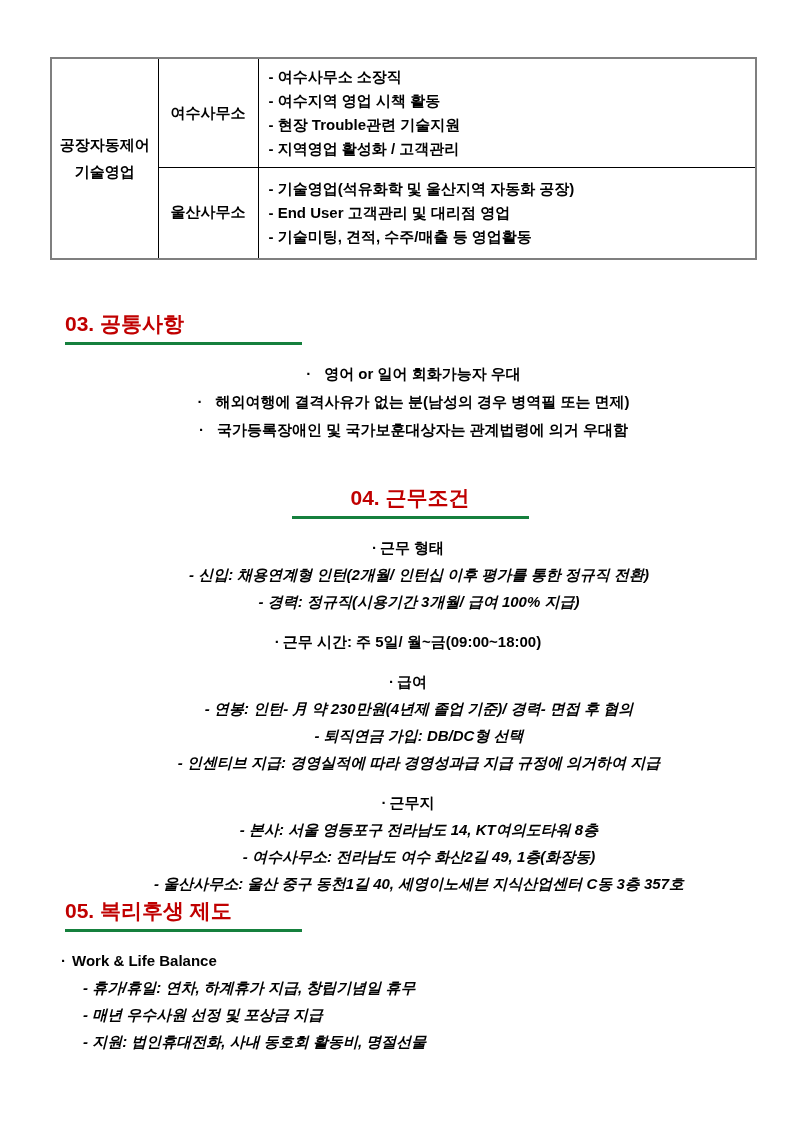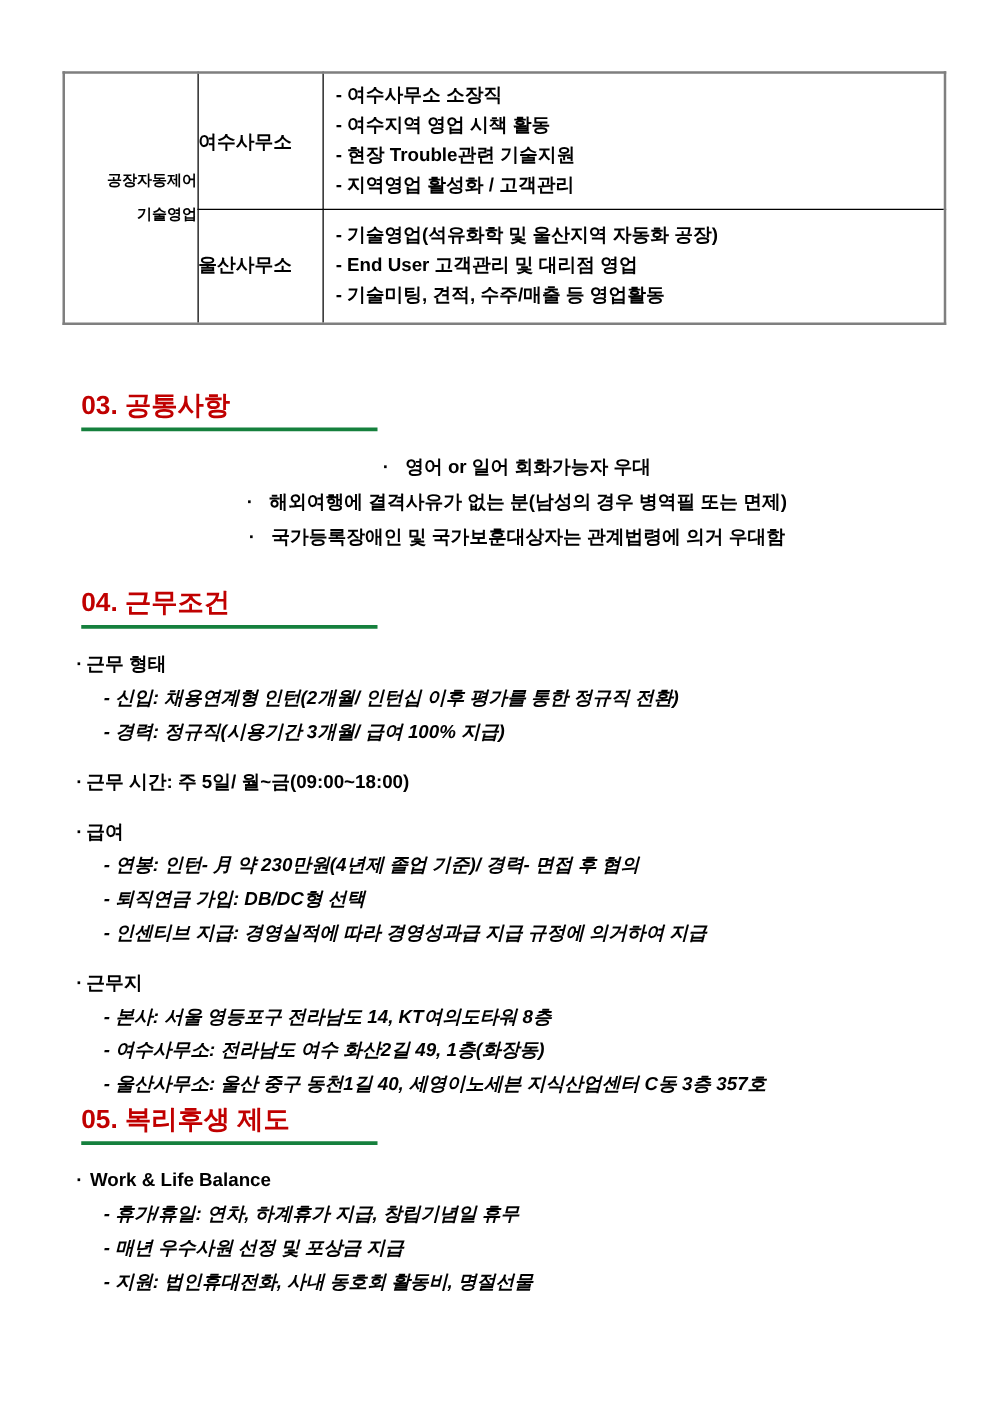--- a/index.html
+++ b/index.html
@@ -16,42 +16,42 @@
   }
 
   
   table.jobs {
     border-collapse:collapse;
     table-layout:fixed;
     width:705px;
     border:2px solid #7f7f7f;
   }
   table.jobs td { border:1px solid #000; vertical-align:middle; }
-  td.cat   { text-align:right; font-size:12px; line-height:27px; }
-  td.office{ font-size:15px; }
+  td.cat   { text-align:center; font-size:15px; line-height:27px; }
+  td.office{ text-align:center; font-size:15px; }
   td.duties{ padding:6px 10px; font-size:15px; }
   td.duties .duty { line-height:24px; white-space:nowrap; }
   tr.r1 { height:101px; }
   tr.r2 { height:91px; }
 
   
   .sec-title {
     display:inline-block;
     margin-left:15px;
     min-width:237px;
     padding-bottom:4px;
     border-bottom:3px solid #15803d;
     color:#C00000;
     font-size:21px;
     letter-spacing:0px;
     white-space:nowrap;
   }
   .sec { display:block; }
   .sec03 { margin-top:50px; }
-  .sec04 { margin-top:24px; }
+  .sec04 { margin-top:40px;text-align:center; }
   .sec05 { }
 
   .items { margin-top:15px; }
   .line { font-size:15px; line-height:27px; white-space:nowrap; }
   .sec03 .line { line-height:28px; padding-left:22px;text-align:center; }
   .l1 { padding-left:11px; }
   .l2 { padding-left:33px;font-style:italic; }
   .group { margin-bottom:13px; }
   .group:last-child { margin-bottom:0; }
 

